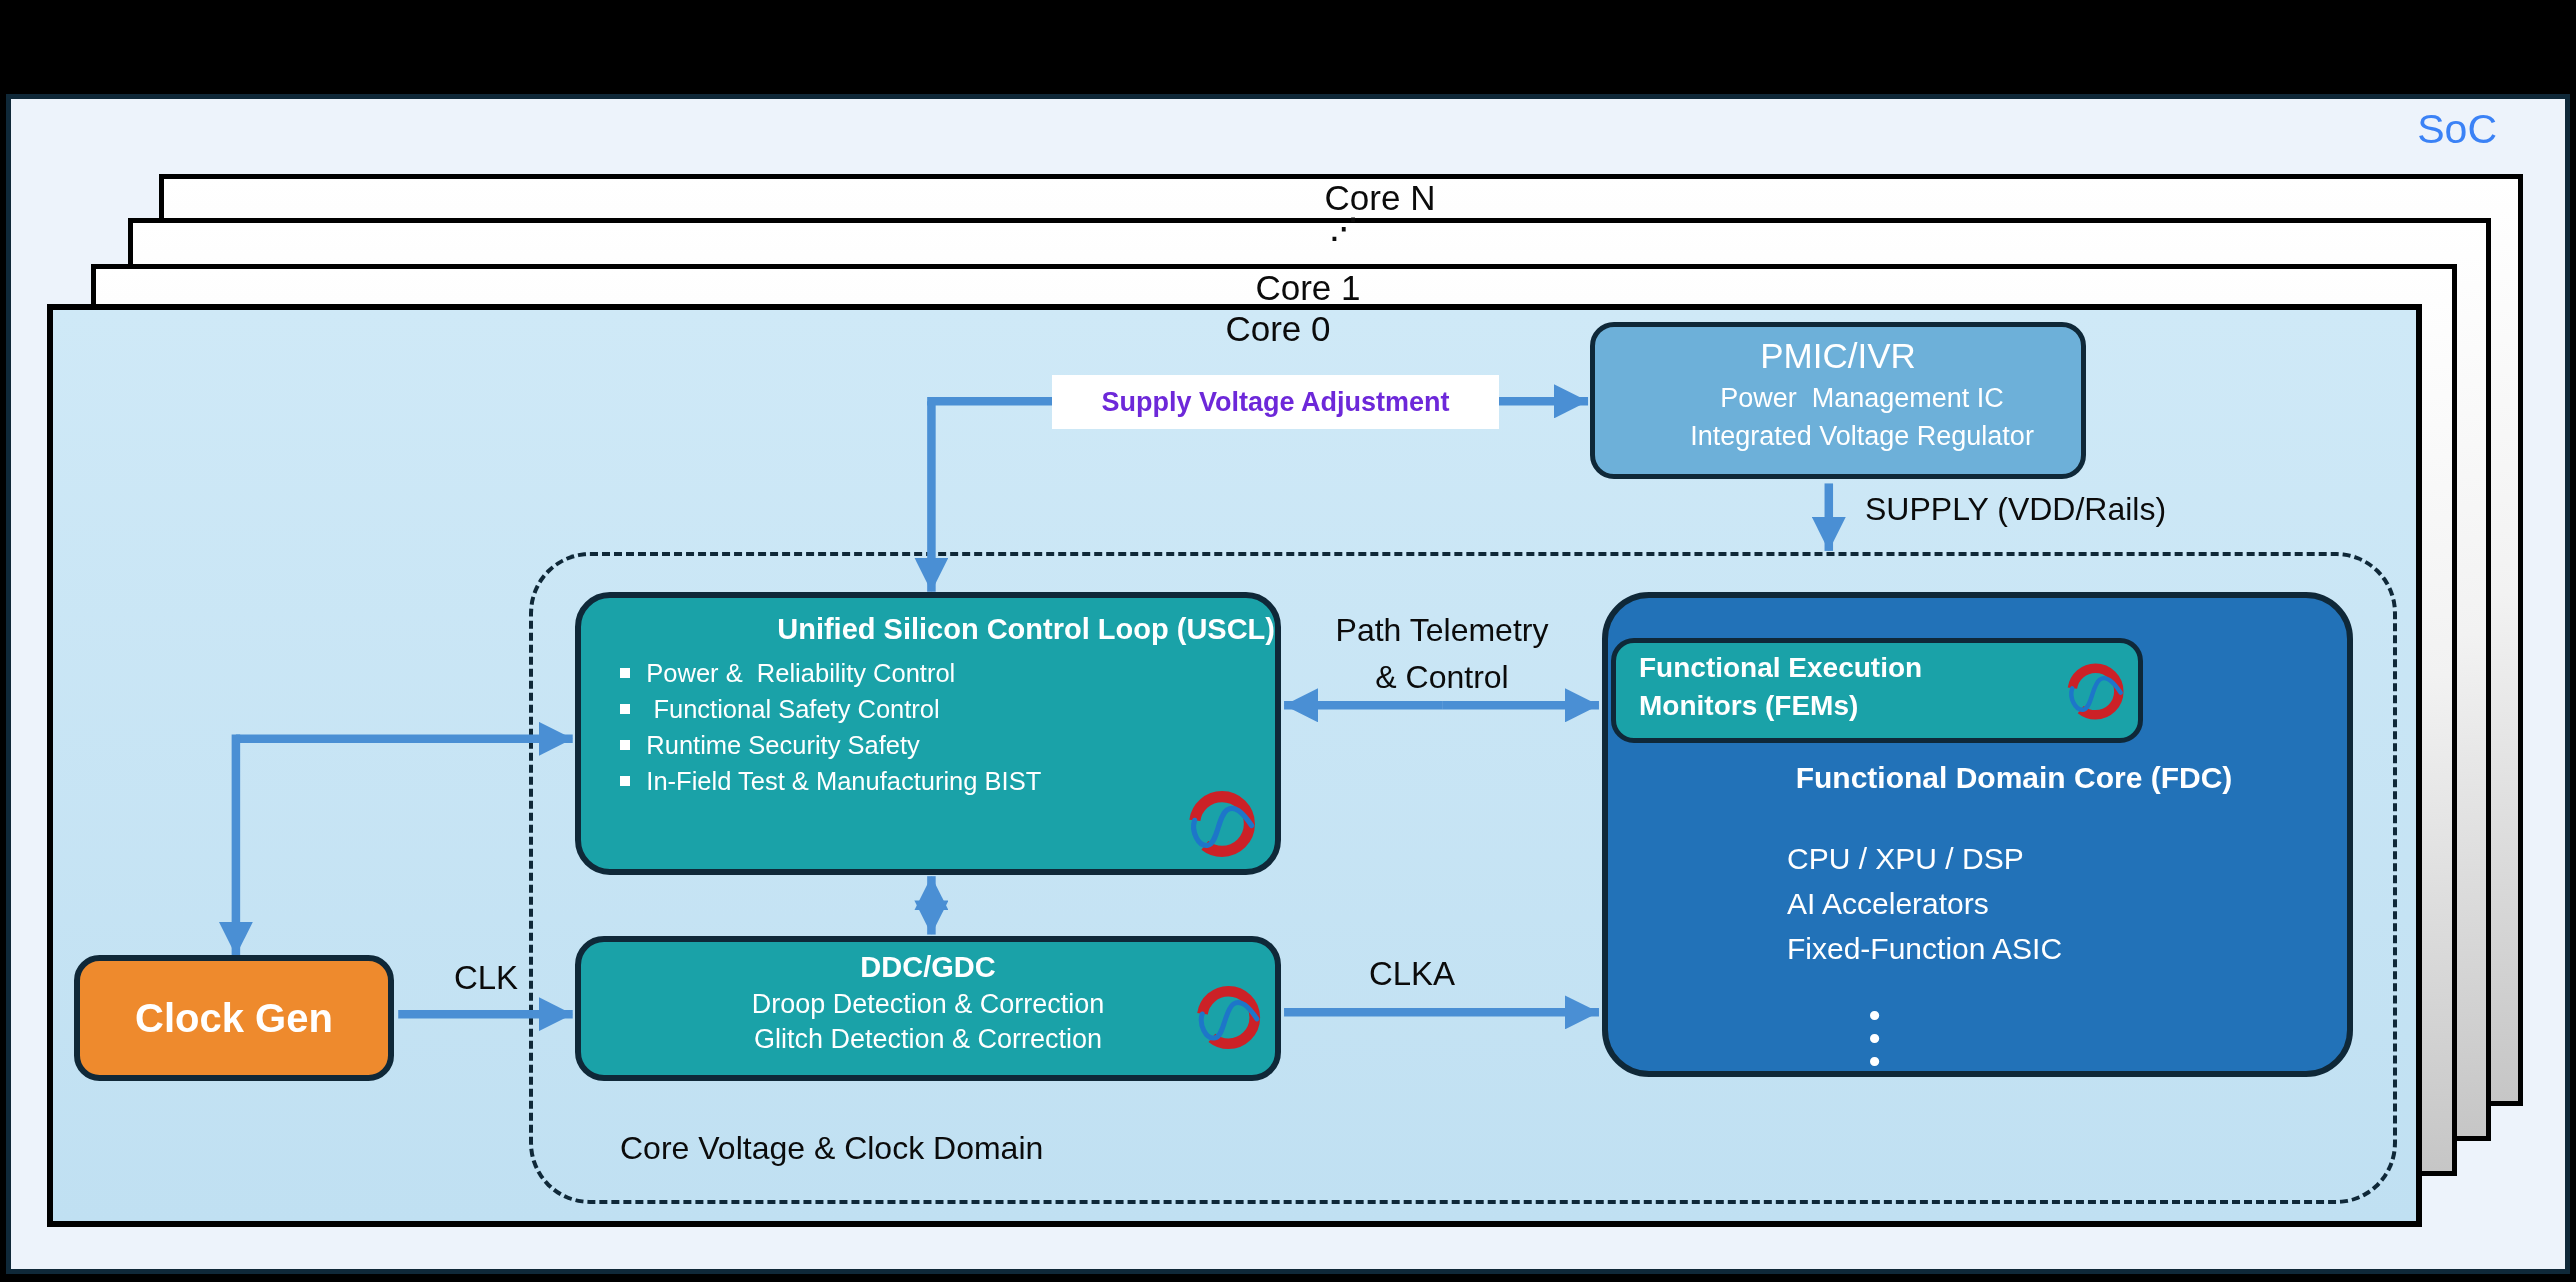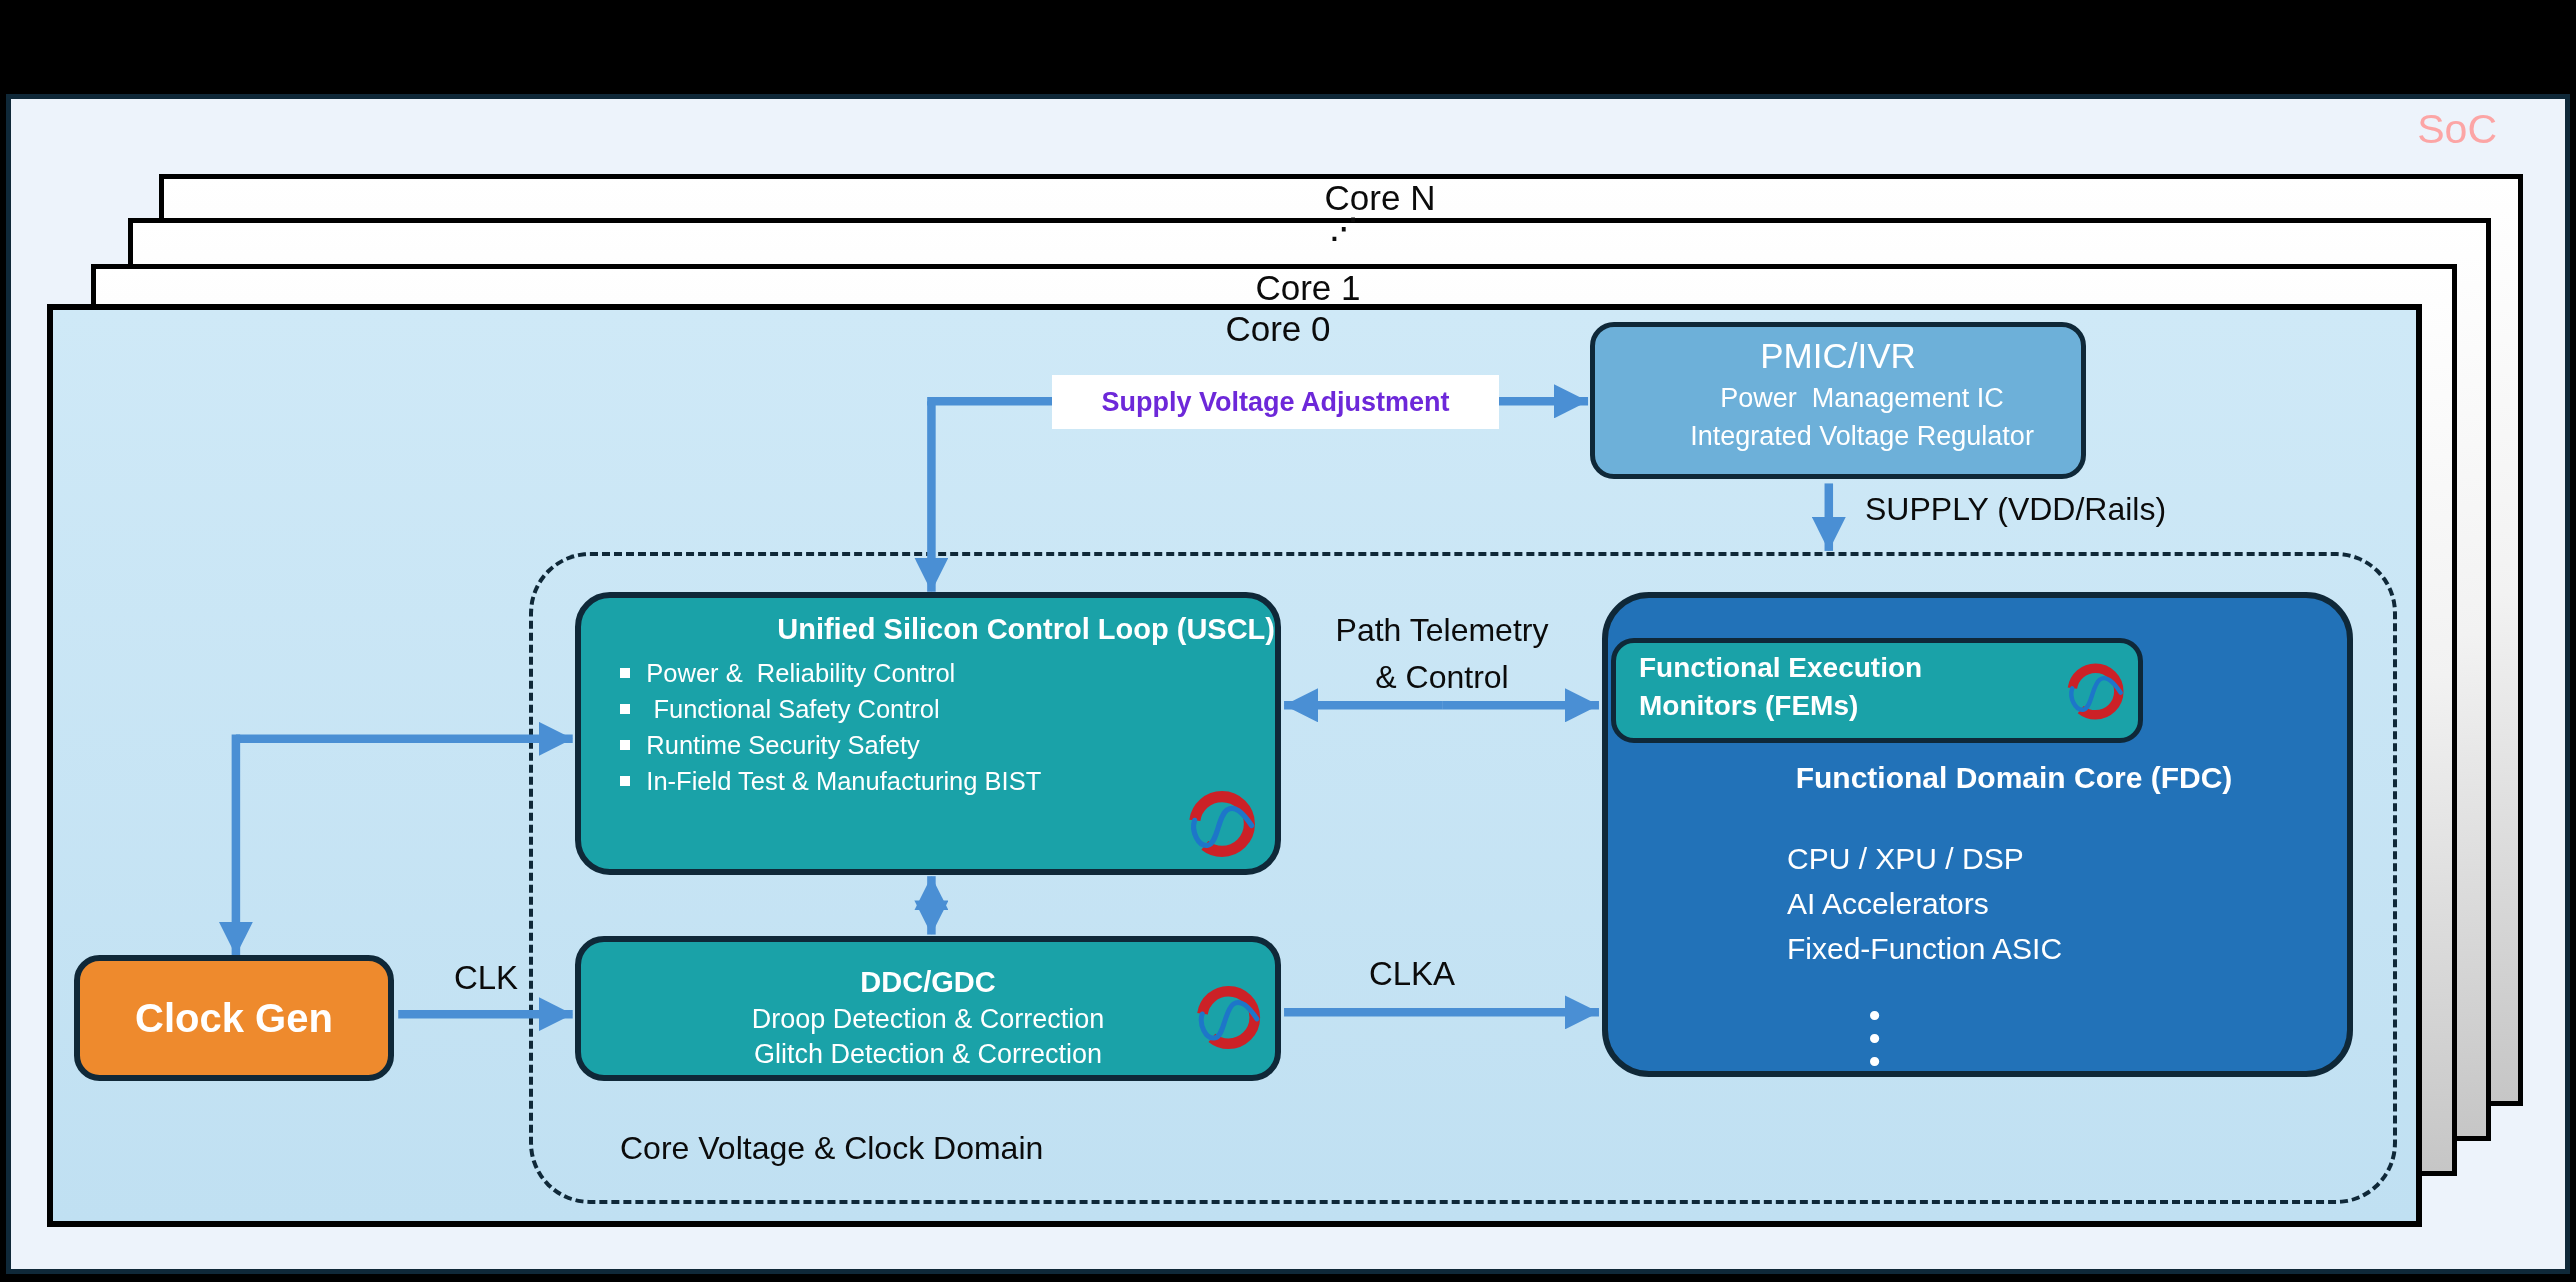--- a/index.html
+++ b/index.html
@@ -3,21 +3,21 @@
 <meta charset="utf-8">
 <style>
   html,body{margin:0;padding:0;background:#000;}
   #canvas{position:relative;width:2576px;height:1283px;background:#000;overflow:hidden;
           font-family:"Liberation Sans", sans-serif;}
   .abs{position:absolute;}
 
   
   .soc{left:6px;top:94px;width:2554px;height:1170px;background:var(--soc-bg);
        border:5.5px solid var(--ink);}
-  .soc-label{right:79px;top:106px;font-size:41px;color:#fca5a5;}
+  .soc-label{right:79px;top:106px;font-size:41px;color:#3b82f6;}
 
   
   .card{border:5.5px solid #000;background:linear-gradient(180deg,#ffffff 0%,#f2f2f2 45%,#c6c6c6 100%);}
   .card-n  {left:159px;top:174px;width:2354px;height:922px;}
   .card-mid{left:128px;top:218px;width:2353px;height:913px;}
   .card-1  {left:91px;top:264px;width:2356px;height:902px;}
   .card-0  {left:47px;top:304px;width:2363px;height:911px;border-width:6px;
             background:linear-gradient(180deg,#cfe9f7 0%,#c0e0f2 100%);}
   .card-label{transform:translateX(-50%);font-size:35px;color:#0b0b0b;white-space:nowrap;}
   .lbl-core-n{left:1380px;top:178px;}
@@ -48,21 +48,21 @@
 
   .uscl{left:575px;top:592px;width:706px;height:283px;border-radius:35px;background:var(--teal);}
   .uscl-title{text-align:right;font-size:29px;font-weight:bold;margin-top:14.6px;}
   .uscl-list{margin-top:9.7px;padding-left:39px;}
   .uscl-row{display:flex;align-items:center;height:36px;}
   .sq{width:10.3px;height:10.3px;background:#fff;margin-right:16px;flex:none;}
   .uscl-row span{font-size:25.5px;white-space:pre-wrap;}
 
   .ddc{left:575px;top:936px;width:706px;height:145px;border-radius:29px;background:var(--teal);
        text-align:center;}
-  .ddc-title{font-size:29px;font-weight:bold;line-height:39px;margin-top:21px;}
+  .ddc-title{font-size:29px;font-weight:bold;line-height:39px;margin-top:6px;}
   .ddc-sub{font-size:27px;line-height:35px;font-weight:400;}
 
   .clockgen{left:74px;top:955px;width:320px;height:126px;border-radius:25.5px;background:var(--orange);
        display:flex;align-items:center;justify-content:center;}
   .clockgen span{font-size:40px;font-weight:bold;}
 
   .fdc{left:1602px;top:592px;width:751px;height:485px;border-radius:47px;background:var(--fdc-blue);}
   .fems{left:1611px;top:638px;width:532px;height:105px;border-radius:23px;background:var(--teal);
         border-width:5.5px;}
   .fems-text{position:absolute;left:23px;top:6px;font-size:28px;font-weight:bold;line-height:38px;}

